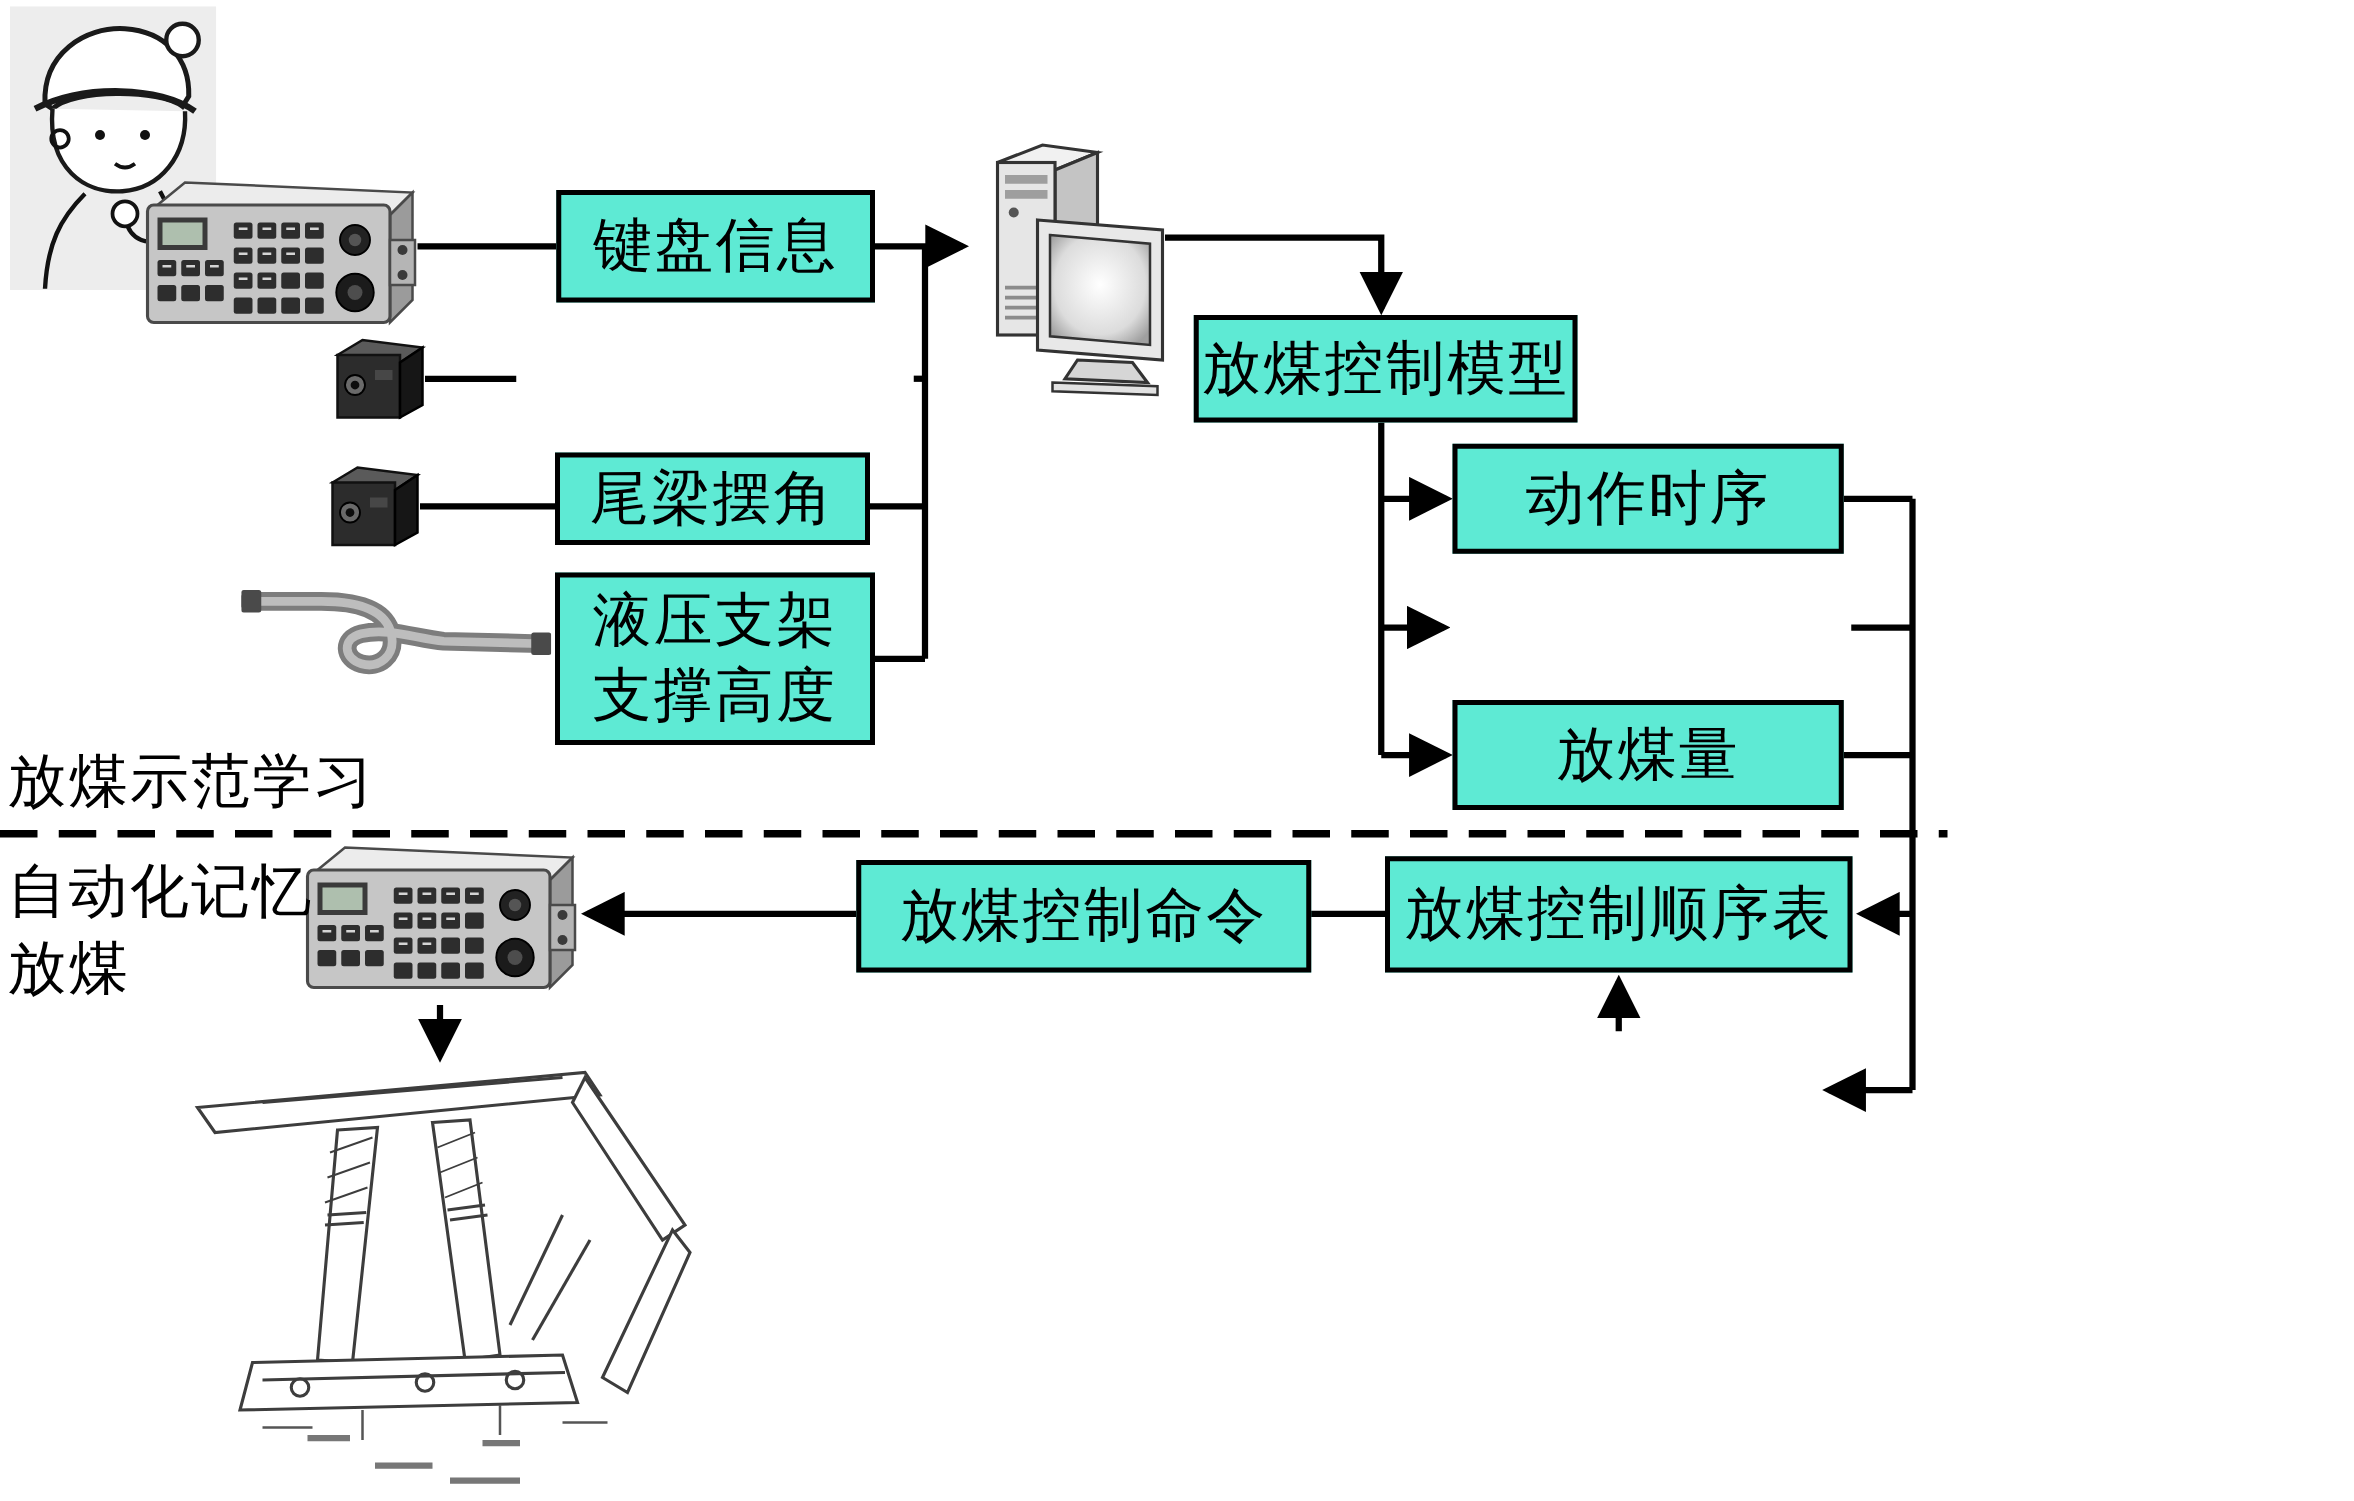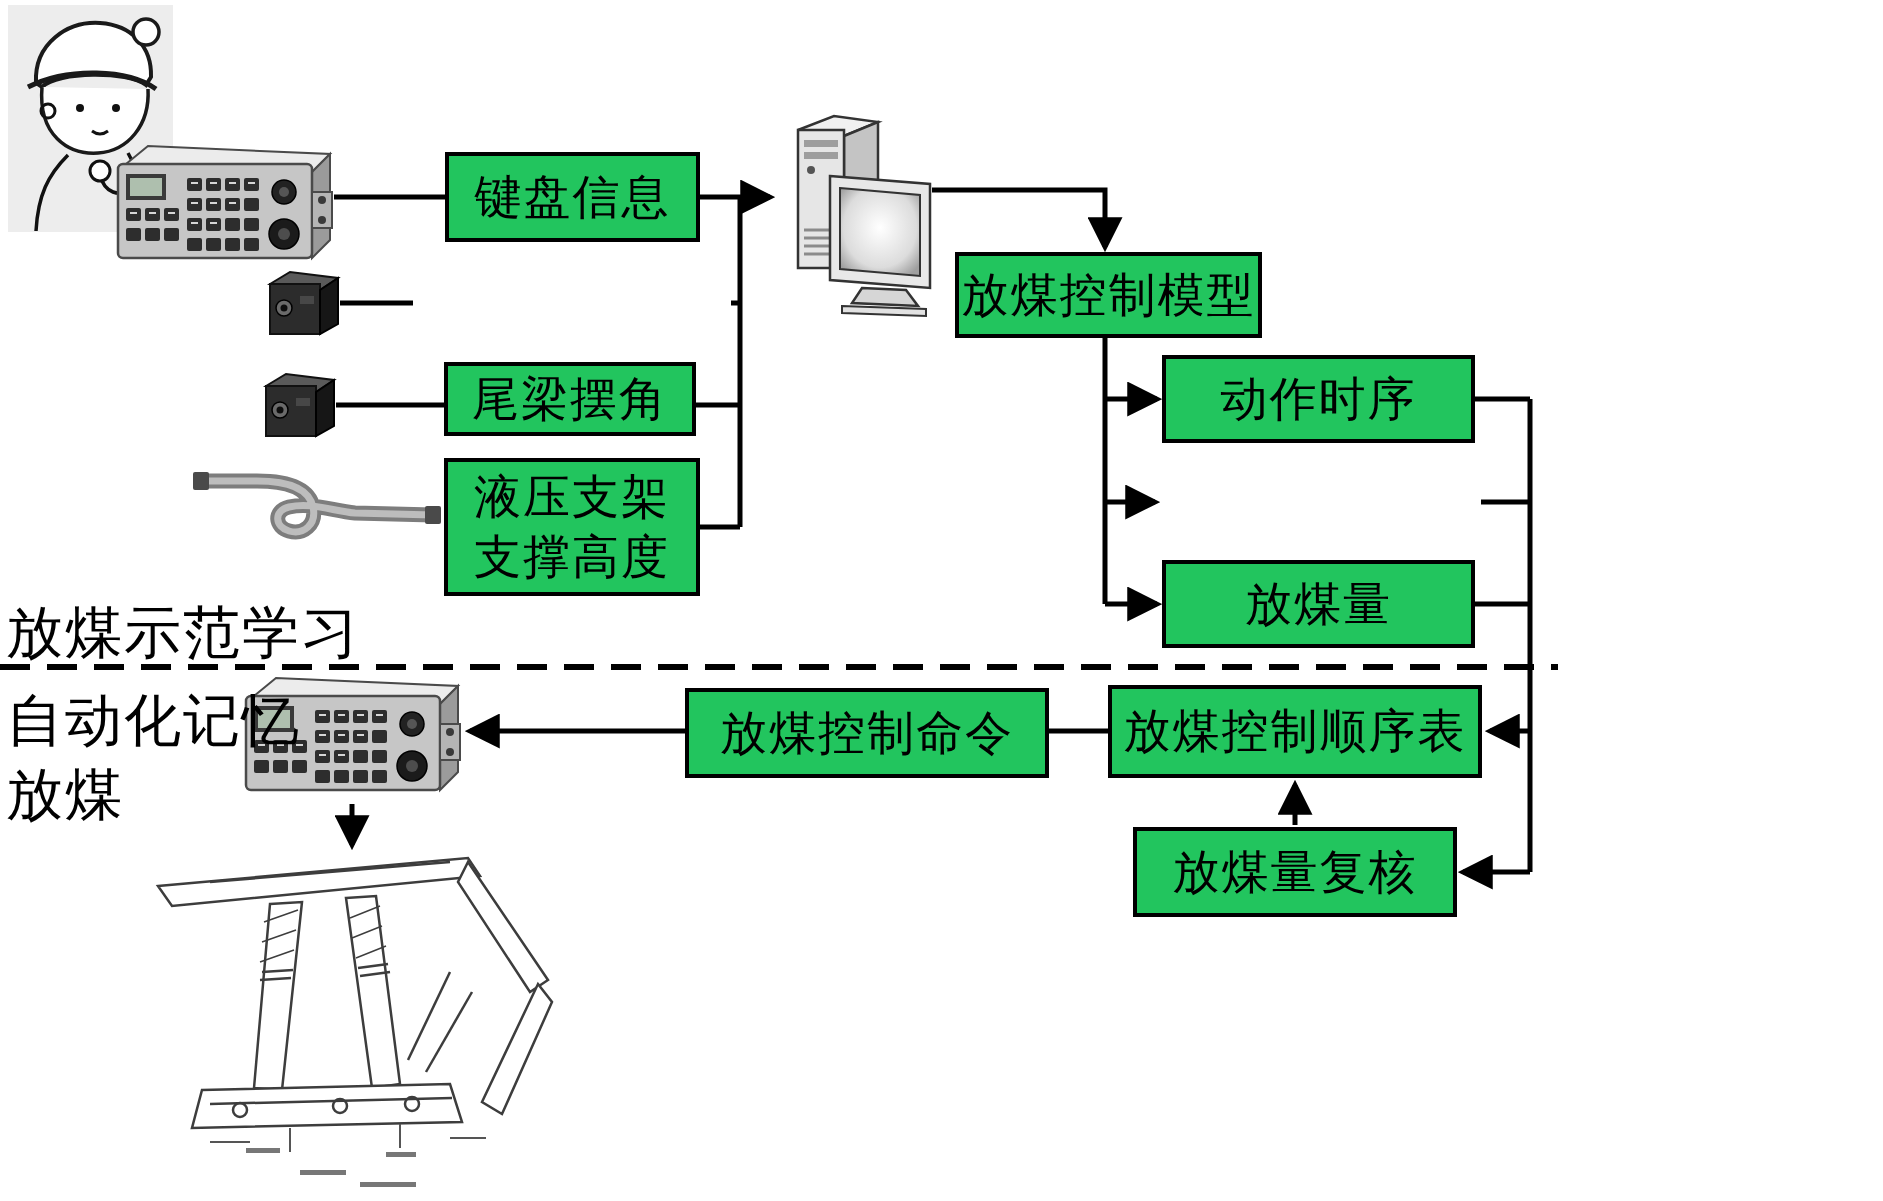--- a/index.html
+++ b/index.html
@@ -1,27 +1,27 @@
 <!DOCTYPE html>
 <html><head>
 <meta charset="utf-8">
 <style>
   * { margin:0; padding:0; box-sizing:border-box; }
   html,body { background:#ffffff; }
   body { font-family:"Liberation Serif","DejaVu Serif",serif; color:#000; }
   .canvas { position:relative; width:1883px; height:1201px; background:#fff; overflow:hidden; }
   .layer { position:absolute; left:0; top:0; width:1883px; height:1201px; }
   .box {
-    position:absolute; border:4px solid #000; background:#22c55e;
+    position:absolute; border:4px solid #000; background:#5eead4;
     display:flex; align-items:center; justify-content:center;
     text-align:left; font-size:47px; line-height:1.28; letter-spacing:2px;
     white-space:pre-line;
   }
   .seclabel {
-    position:absolute; font-size:57px; line-height:1.3; letter-spacing:2px;
+    position:absolute; font-size:47px; line-height:1.3; letter-spacing:2px;
     white-space:pre-line;
   }
   .art { position:absolute; }
 </style>
 </head>
 <body>
 
 <div class="canvas">
 
   <svg width="0" height="0" style="position:absolute" aria-hidden="true">
@@ -242,19 +242,18 @@
 
   <div class="box" style="left:445px;top:152px;width:255px;height:90px">键盘信息</div>
   <div class="box" style="left:444px;top:362px;width:252px;height:74px">尾梁摆角</div>
   <div class="box" style="left:444px;top:458px;width:256px;height:138px">液压支架
 支撑高度</div>
   <div class="box" style="left:955px;top:252px;width:307px;height:86px">放煤控制模型</div>
   <div class="box" style="left:1162px;top:355px;width:313px;height:88px">动作时序</div>
   <div class="box" style="left:1162px;top:560px;width:313px;height:88px">放煤量</div>
   <div class="box" style="left:685px;top:688px;width:364px;height:90px">放煤控制命令</div>
   <div class="box" style="left:1108px;top:685px;width:374px;height:93px">放煤控制顺序表</div>
-  <div class="box" style="left:1133px;top:827px;width:324px;height:90px">放煤量复核</div>
 
   <div class="seclabel" style="left:6px;top:596px">放煤示范学习</div>
   <div class="seclabel" style="left:6px;top:684px">自动化记忆
 放煤</div>
 
 </div>
 
 </body></html>

